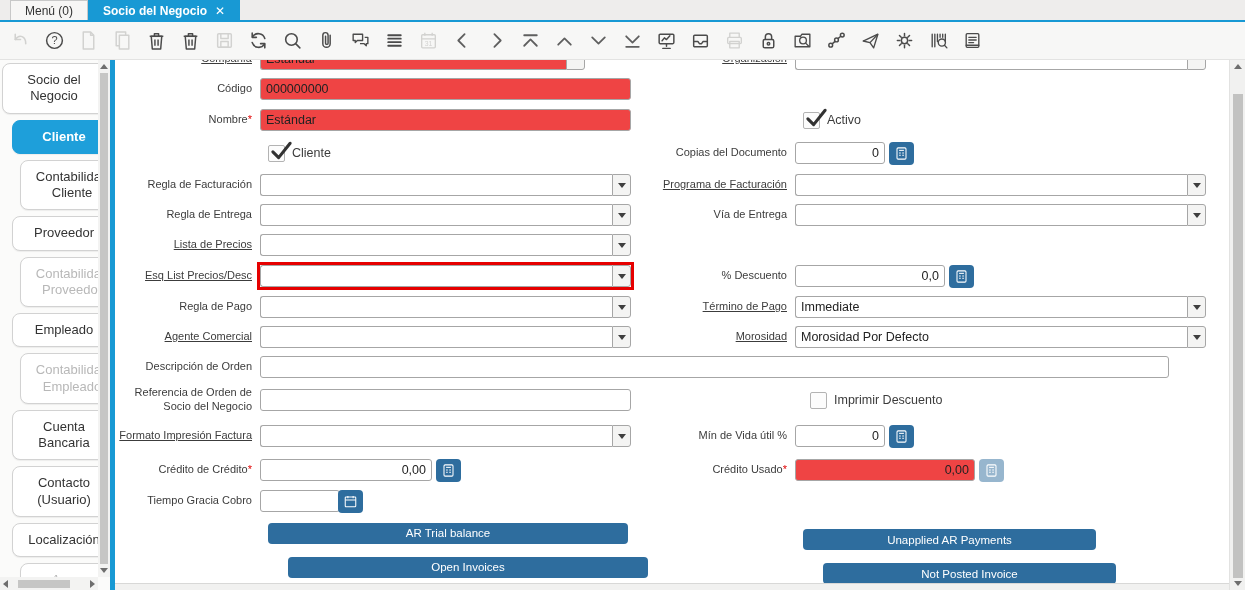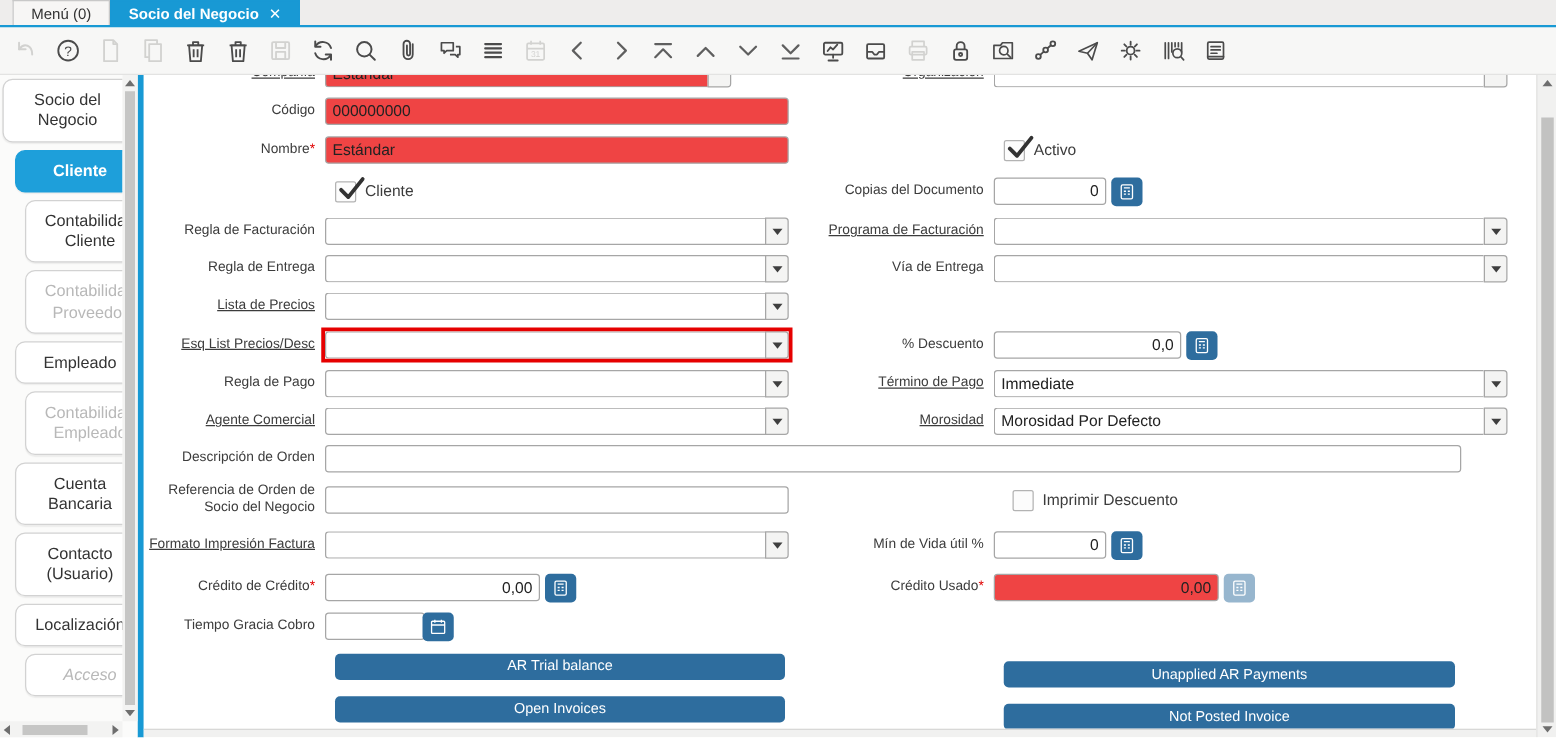--- a/index.html
+++ b/index.html
@@ -79,21 +79,21 @@
   .iconbtn.disb { background:#97b6ce; }
   .iconbtn svg { width:15px; height:15px; color:#fff; }
   .cbx { width:17px; height:17px; border:1px solid #b3b3b3; border-radius:2px; background:#fcfcfc; position:relative; flex:none; }
   .cbx svg { position:absolute; left:1px; top:-7px; width:23px; height:22px; overflow:visible; color:#323232; display:none; }
   .cbx.on svg { display:block; }
   .cblabel { margin-left:7px; font-size:12.5px; }
   .abtn { height:21px; border:none; border-radius:4px; background:#2e6d9e; color:#fff;
           font-family:"Liberation Sans", sans-serif; font-size:11.5px;
           display:flex; align-items:center; justify-content:center; cursor:pointer; }
   .abl { width:360px; margin-left:153px; }
-  .abr { width:361px; margin-left:155px;margin-top:13px; }
+  .abr { width:293px; margin-left:155px;margin-top:13px; }
   .w371 { width:371px; } .w325c { display:flex; width:325px; } .w909 { width:909px; }
   .w90 { width:90px; } .w150 { width:150px; } .w172 { width:172px; } .w180 { width:180px; } .w80 { width:80px; }
   .ml8 { margin-left:8px; } .ml15 { margin-left:15px; }
 </style>
 </head>
 <body>
 
 <div class="tabbar">
   <div class="tab">
     <span>Menú (0)</span>
@@ -291,20 +291,21 @@
     </span>
 </div>
 
 <div class="content">
 
   <div class="sidebar">
     <div class="stabs">
       <div class="stab l0">Socio del Negocio</div>
       <div class="stab l1 active">Cliente</div>
       <div class="stab l2">Contabilidad Cliente</div>
+      <div class="stab l1">Proveedor</div>
       <div class="stab l2 dis">Contabilidad Proveedor</div>
       <div class="stab l1">Empleado</div>
       <div class="stab l2 dis">Contabilidad Empleado</div>
       <div class="stab l1">Cuenta Bancaria</div>
       <div class="stab l1">Contacto (Usuario)</div>
       <div class="stab l1">Localización</div>
       <div class="stab l2 dis it">Acceso</div>
     </div>
     <div class="svscroll">
       <div class="tu"></div>
@@ -588,21 +589,21 @@
         </div>
 
         <div class="frow" style="min-height:31px;">
           <div class="cl">
               <button class="abtn abl">AR Trial balance</button>
             </div>
           <div class="cr">
               <button class="abtn abr">Unapplied AR Payments</button>
             </div>
         </div>
-        <div class="frow" style="min-height:31px;">
+        <div class="frow" style="min-height:31px;padding-left:20px;">
           <div class="cl">
               <button class="abtn abl">Open Invoices</button>
             </div>
           <div class="cr">
               <button class="abtn abr">Not Posted Invoice</button>
             </div>
         </div>
 
       </div>
     </div>

